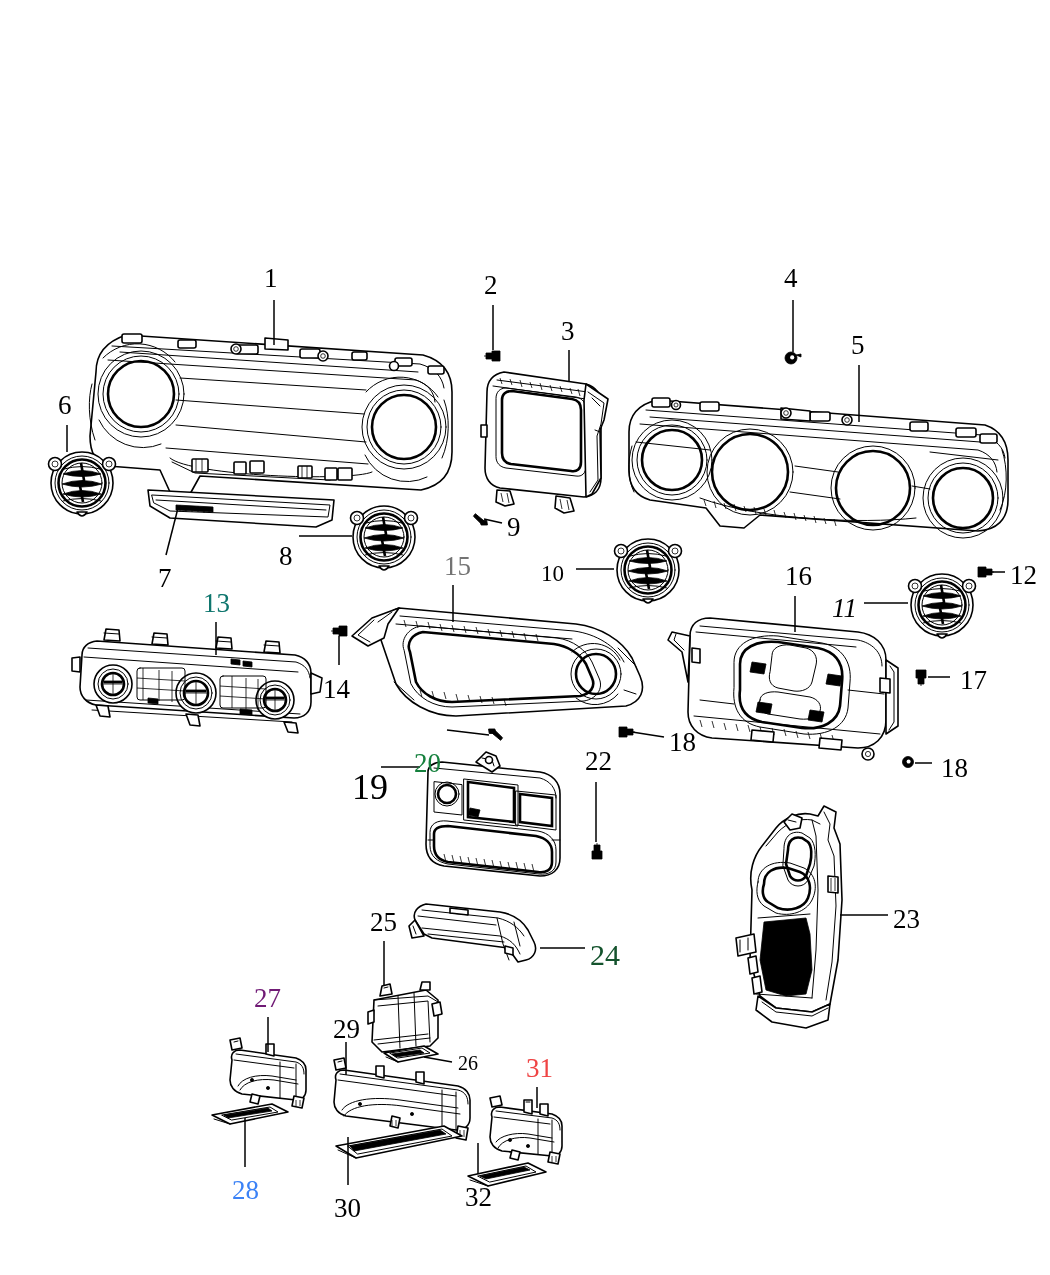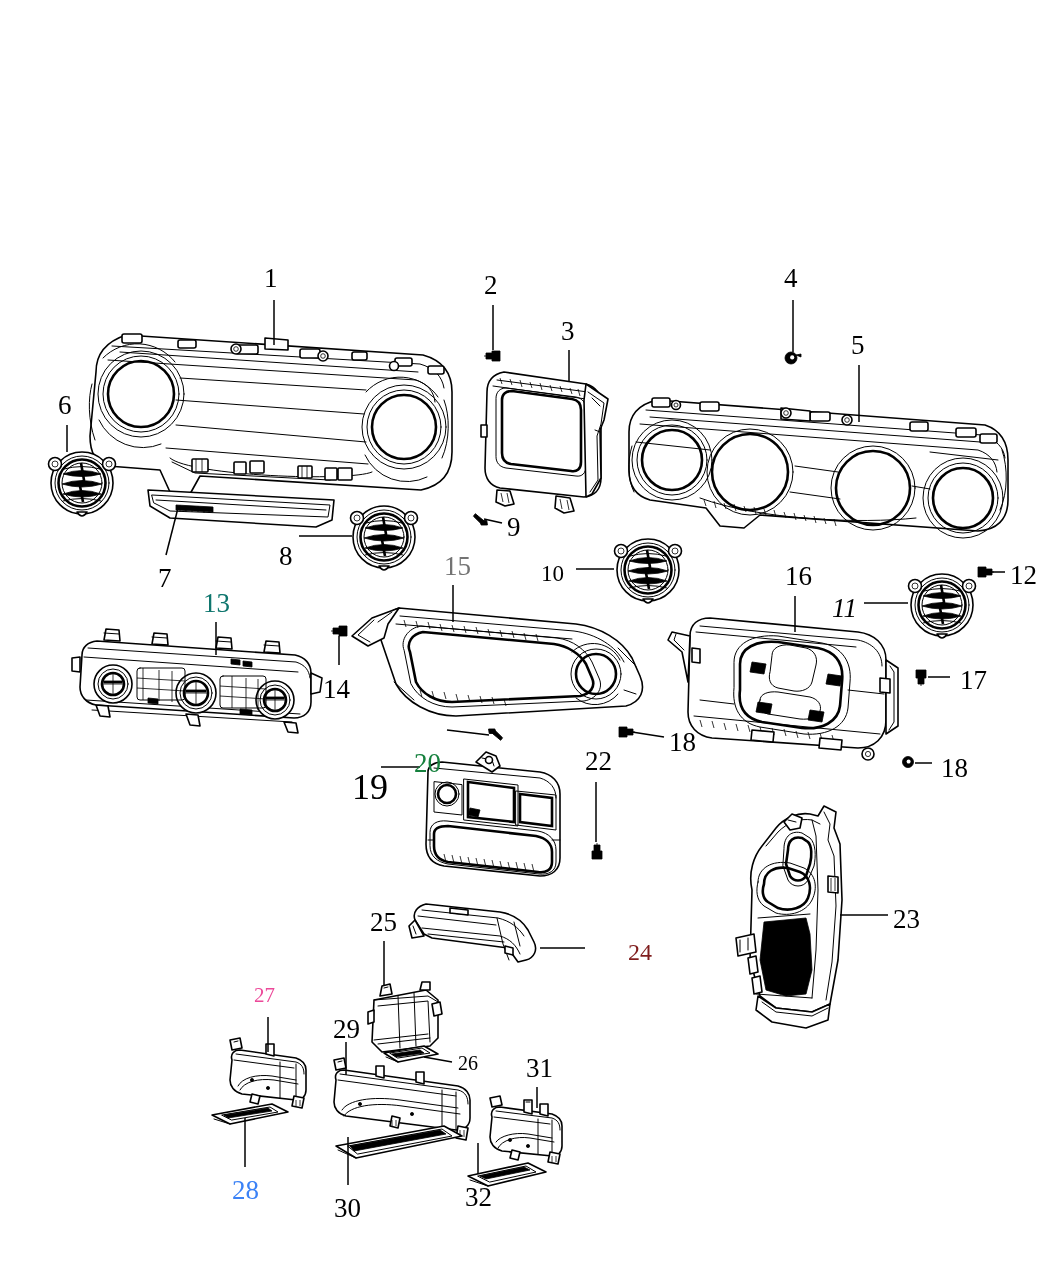--- a/index.html
+++ b/index.html
@@ -689,24 +689,24 @@
       <span class="lbl" style="left: 323px; top: 676px; font-size: 27px; color: rgb(0, 0, 0);">14</span>
       <span class="lbl" style="left: 444px; top: 553px; font-size: 27px; color: #737373; text-align: right;">15</span>
       <span class="lbl" style="left: 785px; top: 563px; font-size: 27px; color: rgb(0, 0, 0);">16</span>
       <span class="lbl" style="left: 960px; top: 667px; font-size: 27px; color: rgb(0, 0, 0);">17</span>
       <span class="lbl" style="left: 941px; top: 755px; font-size: 27px; color: rgb(0, 0, 0);">18</span>
       <span class="lbl" style="left: 352px; top: 757px; font-size: 36px; color: rgb(0, 0, 0); margin-top: 12px;">19</span>
       <span class="lbl" style="left: 414px; top: 720px; font-size: 27px; color: #15803d; margin-top: 30px;">20</span>
       <span class="lbl" style="left: 669px; top: 729px; font-size: 27px; color: rgb(0, 0, 0);">18</span>
       <span class="lbl" style="left: 585px; top: 748px; font-size: 27px; color: rgb(0, 0, 0);">22</span>
       <span class="lbl" style="left: 893px; top: 906px; font-size: 27px; color: rgb(0, 0, 0);">23</span>
-      <span class="lbl" style="left: 590px; top: 940px; font-size: 24px; color: #7f1d1d; margin-left: 38px;">24</span>
+      <span class="lbl" style="left: 590px; top: 940px; font-size: 30px; color: #14532d;">24</span>
       <span class="lbl" style="left: 370px; top: 909px; font-size: 27px; color: rgb(0, 0, 0);">25</span>
       <span class="lbl" style="left: 458px; top: 1053px; font-size: 20px; color: rgb(0, 0, 0);">26</span>
-      <span class="lbl" style="left: 254px; top: 985px; font-size: 21px; color: #ec4899;">27</span>
+      <span class="lbl" style="left: 254px; top: 985px; font-size: 27px; color: #701a75;">27</span>
       <span class="lbl" style="left: 232px; top: 1177px; font-size: 27px; color: #3b82f6;">28</span>
       <span class="lbl" style="left: 333px; top: 1016px; font-size: 27px; color: rgb(0, 0, 0);">29</span>
       <span class="lbl" style="left: 334px; top: 1195px; font-size: 27px; color: rgb(0, 0, 0);">30</span>
-      <span class="lbl" style="left: 526px; top: 1055px; font-size: 27px; color: #000000;">31</span>
+      <span class="lbl" style="left: 526px; top: 1055px; font-size: 27px; color: #ef4444;">31</span>
       <span class="lbl" style="left: 465px; top: 1184px; font-size: 27px; color: rgb(0, 0, 0);">32</span>
     </div>
 
 </div>
 
 </body></html>

